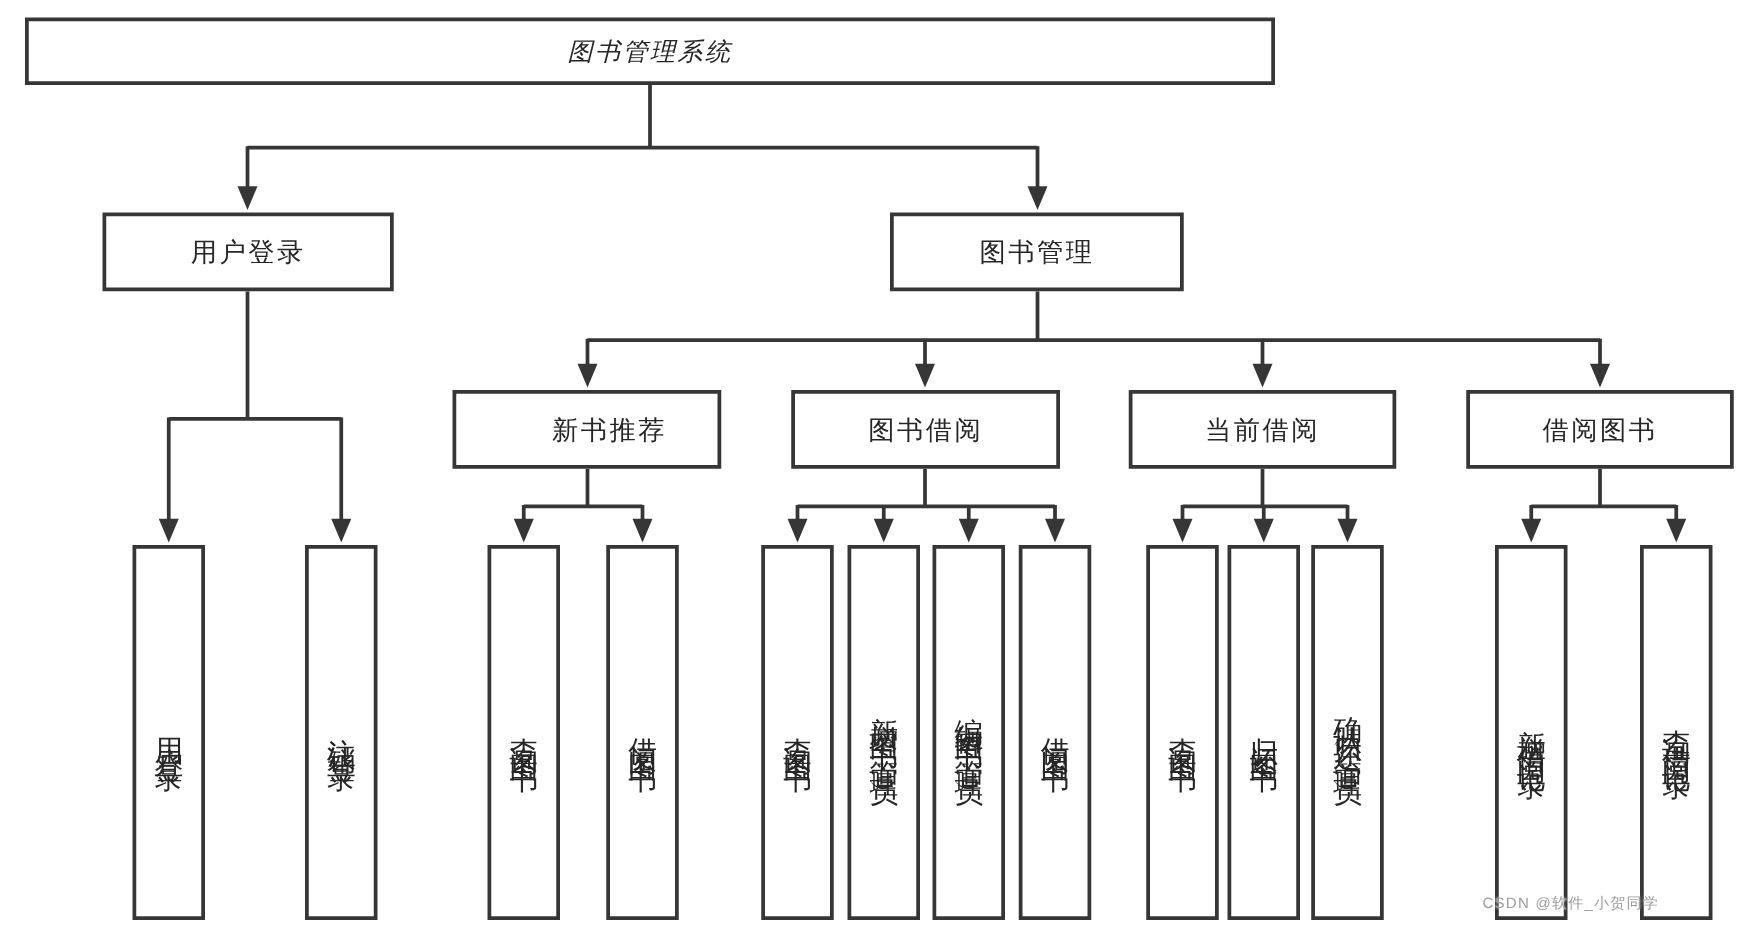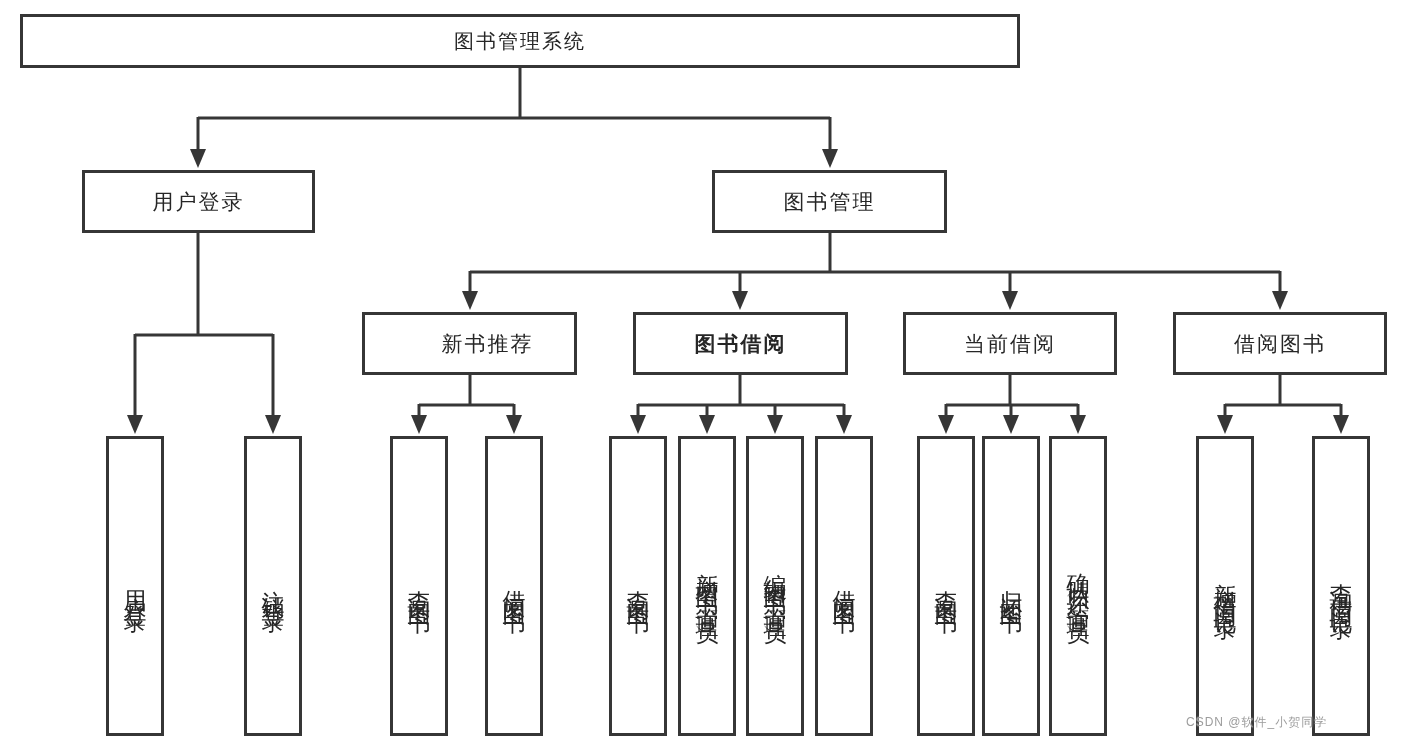--- a/index.html
+++ b/index.html
@@ -42,20 +42,21 @@
     letter-spacing: 2px;
     white-space: nowrap;
   }
   .box.root {
     left: 20px;
     top: 14px;
     width: 1000px;
     height: 54px;
     font-size: 20px;
     letter-spacing: 2px;
+    font-style: italic;
   }
   .box.v {
     top: 436px;
     width: 58px;
     height: 300px;
     writing-mode: vertical-rl;
     text-orientation: mixed;
     font-size: 23px;
     letter-spacing: 7px;
     line-height: 1;
@@ -146,21 +147,21 @@
       <path d="M1333 415 L1349 415 L1341 434 Z"></path>
     </g>
   </svg>
 
   <div class="box root">图书管理系统</div>
 
   <div class="box h" style="left:82px; top:170px; width:233px;">用户登录</div>
   <div class="box h" style="left:712px; top:170px; width:235px;">图书管理</div>
 
   <div class="box h" style="left:362px; top:312px; width:215px;padding-left:36px;">新书推荐</div>
-  <div class="box h" style="left:633px; top:312px; width:215px;font-weight:bold;">图书借阅</div>
+  <div class="box h" style="left:633px; top:312px; width:215px;">图书借阅</div>
   <div class="box h" style="left:903px; top:312px; width:214px;">当前借阅</div>
   <div class="box h" style="left:1173px; top:312px; width:214px;">借阅图书</div>
 
   <div class="box v" style="left:106px;">用户登录</div>
   <div class="box v" style="left:244px;">注销登录</div>
 
   <div class="box v" style="left:390px;">查询图书</div>
   <div class="box v" style="left:485px;">借阅图书</div>
 
   <div class="box v" style="left:609px;">查询图书</div>

